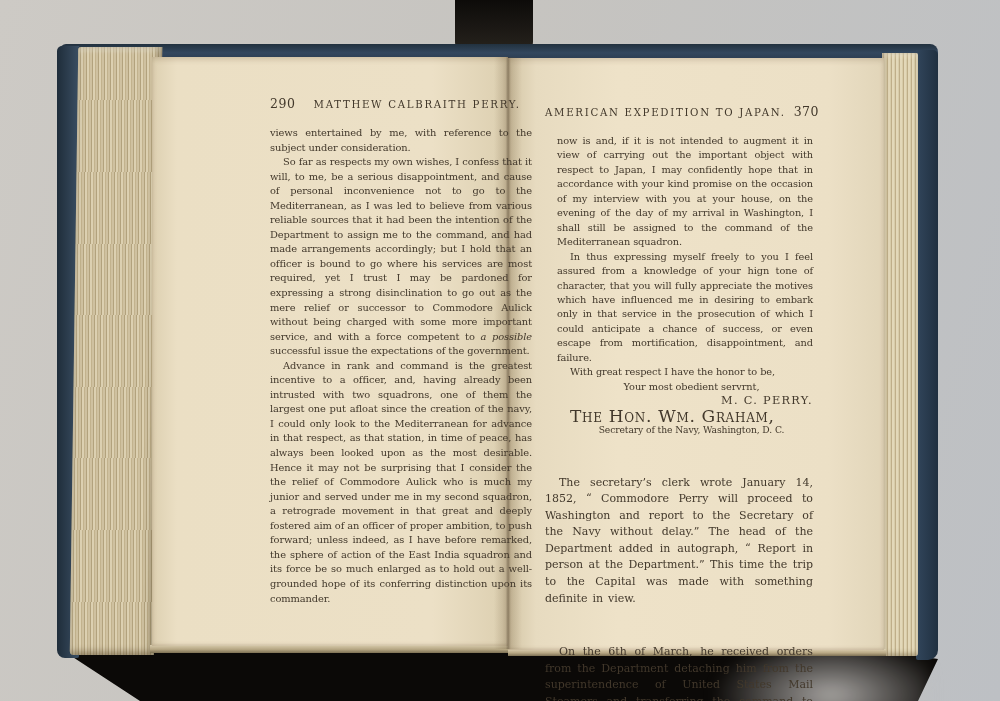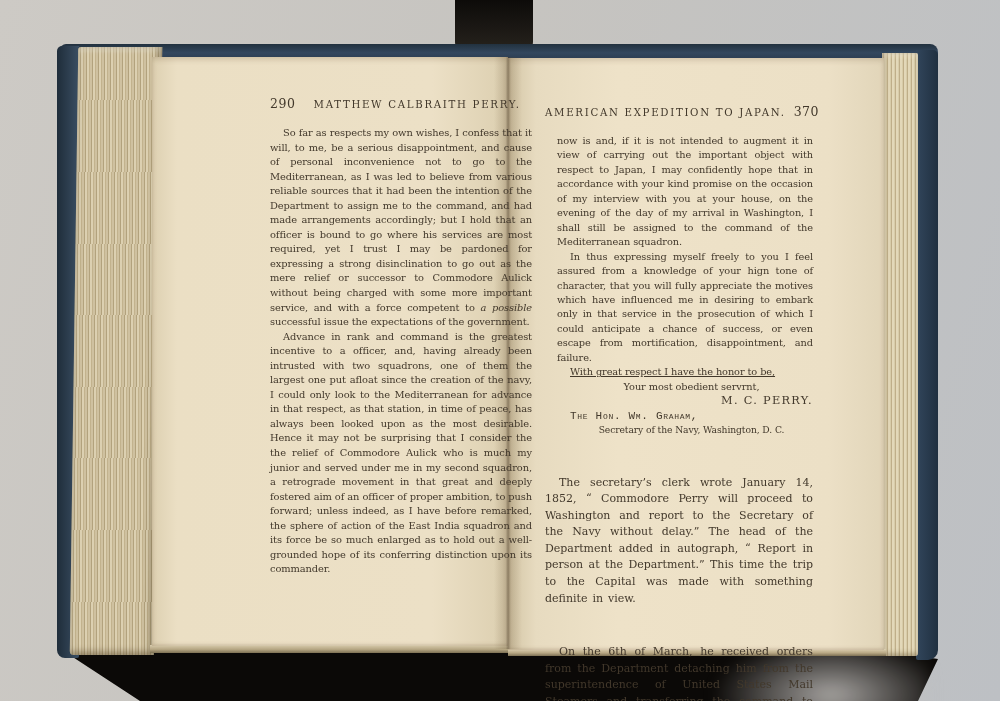--- a/index.html
+++ b/index.html
@@ -89,24 +89,24 @@
   .runtitle{font-size:10.2px;letter-spacing:1.7px;white-space:nowrap;}
   .header-left .runtitle{flex:1;text-align:center;padding-left:7px;}
   .header-right .runtitle{flex:1;text-align:center;}
   .header-right .pagenum{margin-left:8px;}
   .bodytext{text-align:justify;}
   .body-left{font-size:9.9px;line-height:14.55px;letter-spacing:-.1px;}
   .body-letter{font-size:9.8px;line-height:14.45px;letter-spacing:-.1px;margin-left:12px;}
   .bodytext p{margin:0;text-indent:13px;}
   .bodytext p.noindent{text-indent:0;}
   .ital{font-style:italic;}
-  .closing1{margin:2px 0 0 46px;text-align:left;text-indent:0;text-decoration:underline;}
+  .closing1{margin:2px 0 0 46px;text-align:left;text-indent:0;}
   .closing2{margin-left:122px;text-align:center;text-indent:0;}
   .signature{margin:3px 14px 0 0;text-align:right;font-size:11.3px;letter-spacing:1.3px;text-indent:0;}
-  .addressee{margin-top:5px;font-variant:small-caps;letter-spacing:.7px;font-size:11px;text-align:left;text-indent:0;font-family:Liberation Mono, monospace;}
+  .addressee{margin-top:5px;font-variant:small-caps;letter-spacing:.7px;font-size:17px;text-align:left;text-indent:0;}
   .addressee2{margin-left:20px;font-size:9.2px;text-align:center;text-indent:0;}
   .body-narr{margin-top:11px;font-size:11px;line-height:16.6px;word-spacing:1.5px;}
   .body-narr p{text-indent:14px;margin-top:37px;}
 </style>
 </head>
 <body>
 
 <div class="scene">
   <div class="desk-shadow"></div>
   <div class="blur-spot"></div>
@@ -123,20 +123,21 @@
     <div class="page-left"></div>
     <div class="page-right"></div>
     <div class="gutter"></div>
 
     <div class="col col-left">
       <div class="pg-header header-left">
         <span class="pagenum">290</span>
         <span class="runtitle">MATTHEW CALBRAITH PERRY.</span>
       </div>
       <div class="bodytext body-left">
+        <p class="noindent">views entertained by me, with reference to the subject under consideration.</p>
         <p><span>So far as respects my own wishes, I confess that it will, to me, be a serious disappointment, and cause of personal inconvenience not to go to the Mediterranean, as I was led to believe from various reliable sources that it had been the intention of the Department to assign me to the command, and had made arrangements accordingly; but I hold that an officer is bound to go where his services are most required, yet I trust I may be pardoned for expressing a strong disinclination to go out as the mere relief or successor to Commodore Aulick without being charged with some more important service, and with a force competent to </span><span class="ital">a possible</span><span> successful issue the expectations of the government.</span></p>
         <p>Advance in rank and command is the greatest incentive to a officer, and, having already been intrusted with two squadrons, one of them the largest one put afloat since the creation of the navy, I could only look to the Mediterranean for advance in that respect, as that station, in time of peace, has always been looked upon as the most desirable.  Hence it may not be surprising that I consider the the relief of Commodore Aulick who is much my junior and served under me in my second squadron, a retrograde movement in that great and deeply fostered aim of an officer of proper ambition, to push forward; unless indeed, as I have before remarked, the sphere of action of the East India squadron and its force be so much enlarged as to hold out a well-grounded hope of its conferring distinction upon its commander.</p>
       </div>
     </div>
 
     <div class="col col-right">
       <div class="pg-header header-right">
         <span class="runtitle">AMERICAN EXPEDITION TO JAPAN.</span>
         <span class="pagenum">370</span>
       </div>

